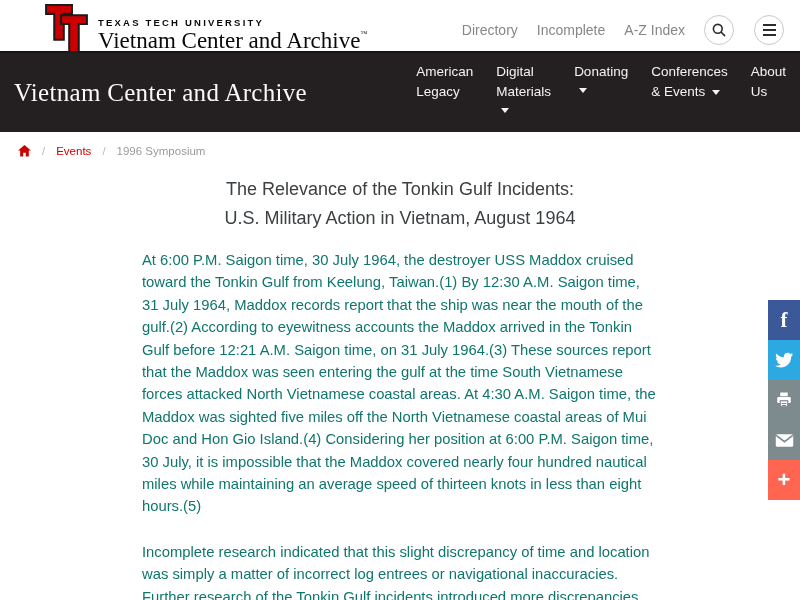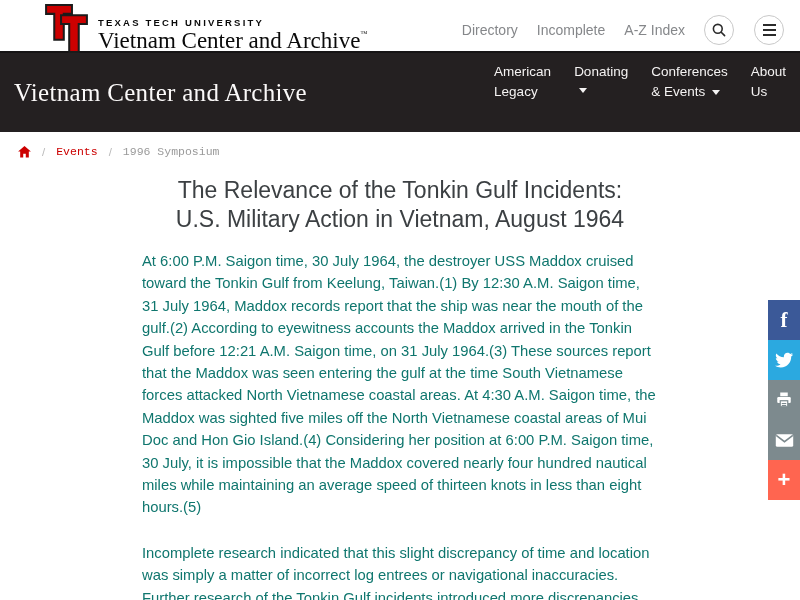--- a/index.html
+++ b/index.html
@@ -37,27 +37,27 @@
   .l.row { display:flex; align-items:center; }
   .caret { width:0; height:0; border-left:4px solid transparent;
            border-right:4px solid transparent; border-top:5px solid #f5f3f3; }
   .caret.below { display:block; margin:6px 0 0 5px; }
   .caret.inline { display:inline-block; margin-left:7px; }
 
   
   .breadcrumb { display:flex; align-items:center; gap:11px; padding:13px 18px 10px; }
   .breadcrumb .home { display:flex; cursor:pointer; }
   .breadcrumb .sep { color:#b9b9b9; font-size:11.5px; }
-  .crumb { font-size:11.5px; text-decoration:none;font-family:Liberation Mono, monospace; }
+  .crumb { font-size:11.5px; text-decoration:none; }
   .crumb.red { color:#cc0000; cursor:pointer; }
   .crumb.current { color:#9a9a9a; }
 
   
   .article { width:516px; margin:6px auto 0; }
-  .title { font-size:23px; line-height:28.5px; font-weight:500; color:#3c4043;
+  .title { font-size:18px; line-height:28.5px; font-weight:500; color:#3c4043;
            text-align:center; margin:8px 0 17px; }
   .title .tl { display:block; }
   .article p { font-size:14.8px; line-height:22.4px; color:#0f766e; margin-bottom:23px; }
 
   
   .share-rail { position:absolute; top:300px; right:0; width:32px; }
   .share-btn { width:32px; height:40px; display:flex; align-items:center;
                justify-content:center; color:#fff; cursor:pointer; text-decoration:none; }
   .fb-glyph { font-family:"Liberation Serif", serif; font-size:21px; font-weight:bold; }
   .plus-glyph { font-size:22px; font-weight:bold; line-height:22px; }
@@ -99,20 +99,25 @@
       </button>
     </nav>
   </header>
 
   <nav class="mainnav">
     <div class="nav-brand">Vietnam Center and Archive</div>
     <ul class="nav-items">
       <li class="nav-item">
         <span class="l">American</span>
         <span class="l">Legacy</span>
+      </li>
+      <li class="nav-item">
+        <span class="l">Digital</span>
+        <span class="l">Materials</span>
+        <i class="caret below"></i>
       </li>
       <li class="nav-item">
         <span class="l">Donating</span>
         <i class="caret below"></i>
       </li>
       <li class="nav-item">
         <span class="l">Conferences</span>
         <span class="l row">
             <span>&amp; Events</span>
             <i class="caret inline"></i>

